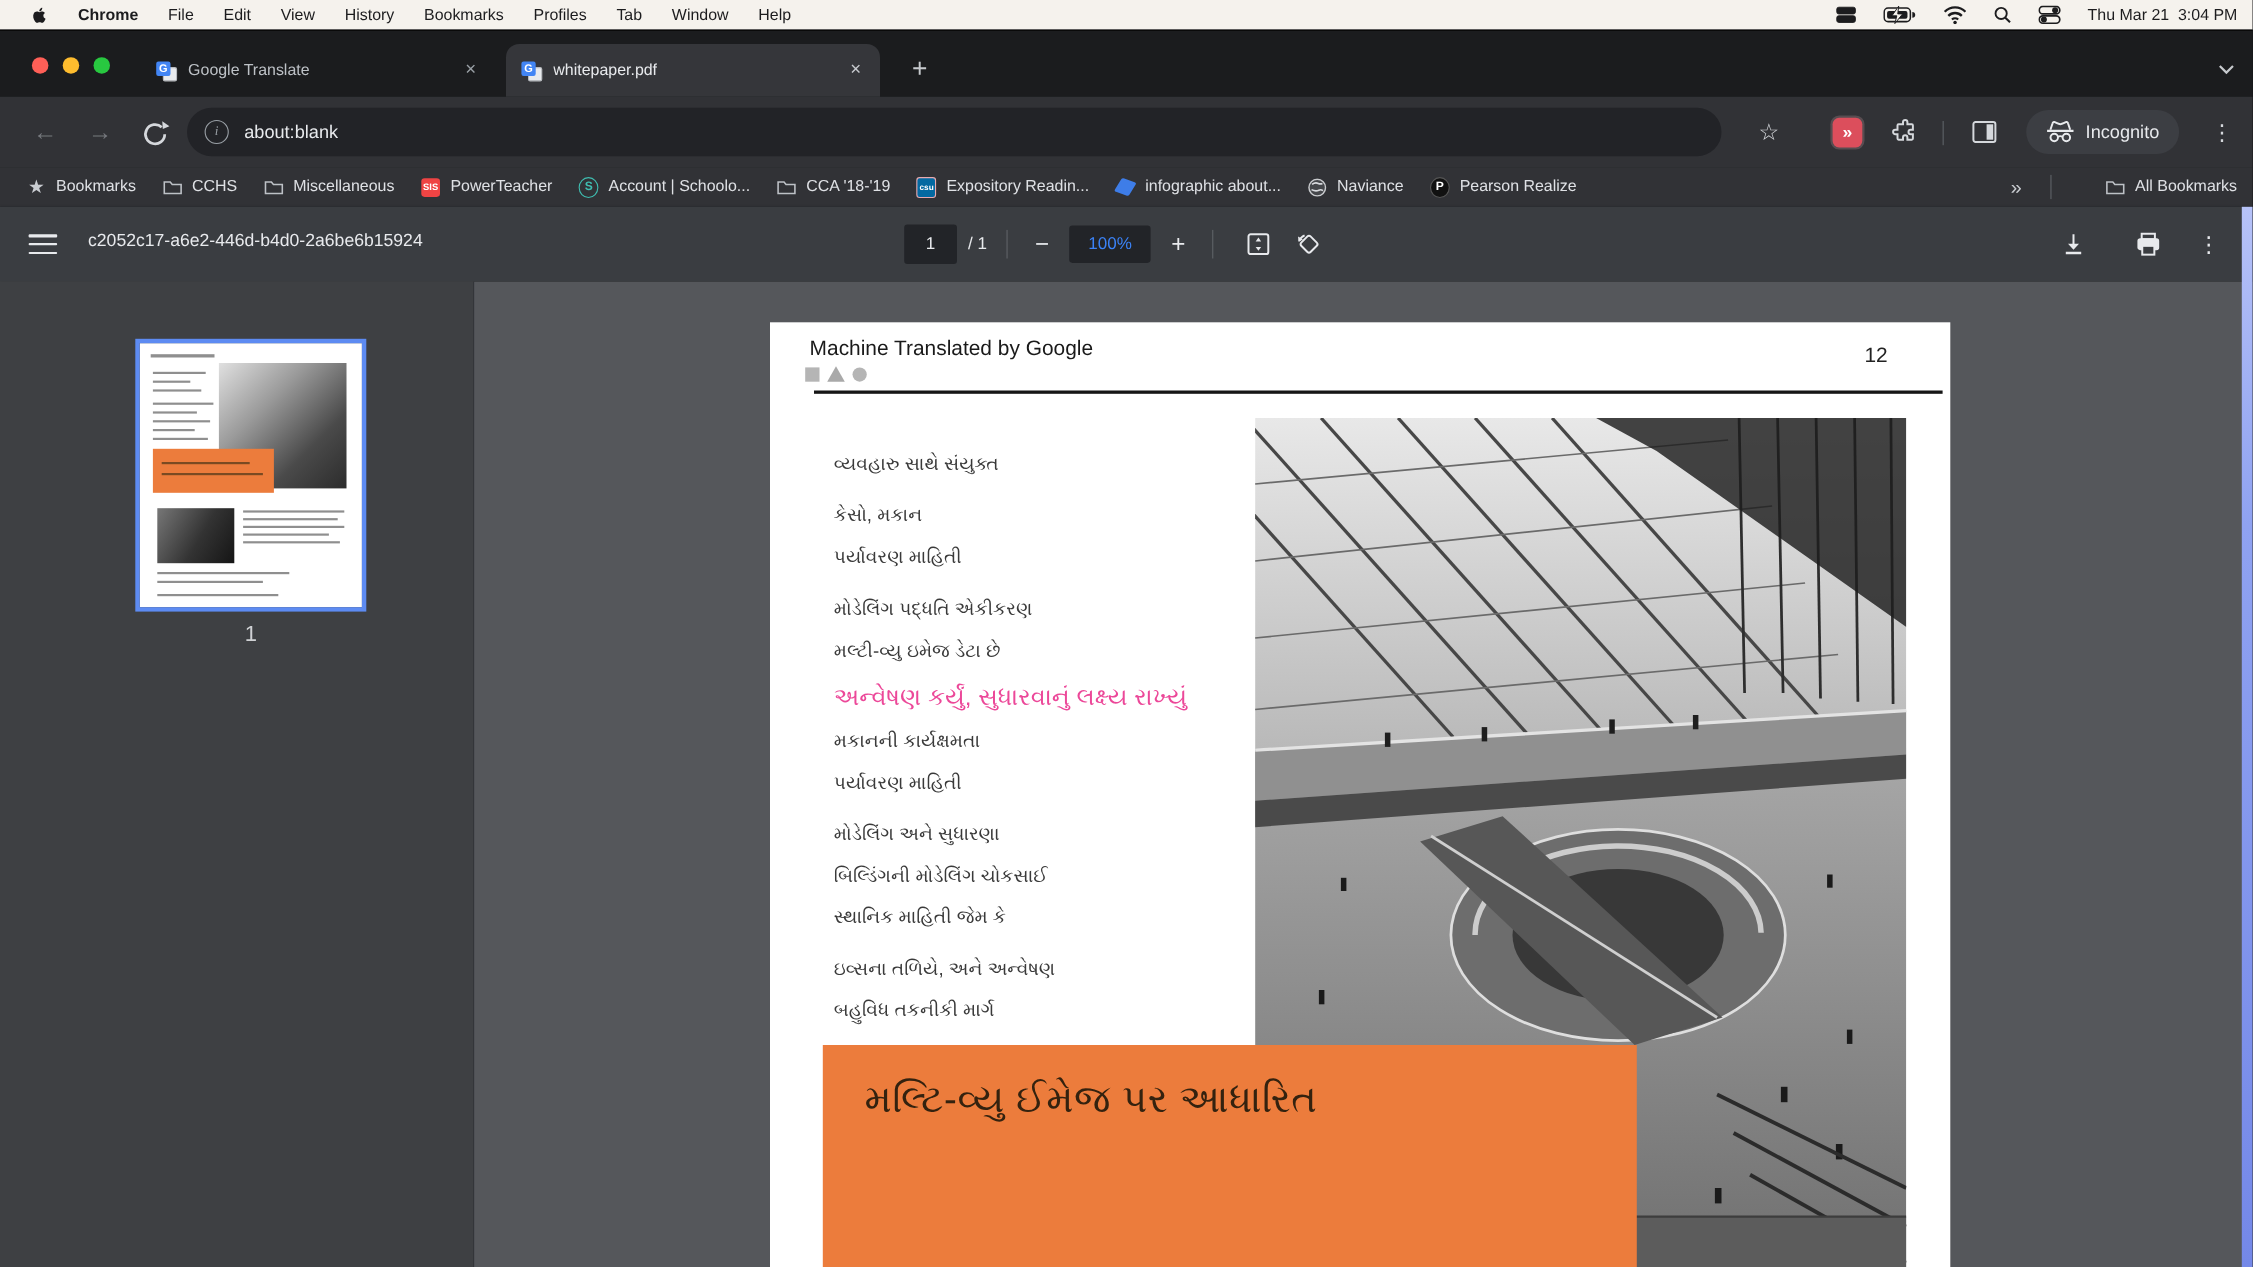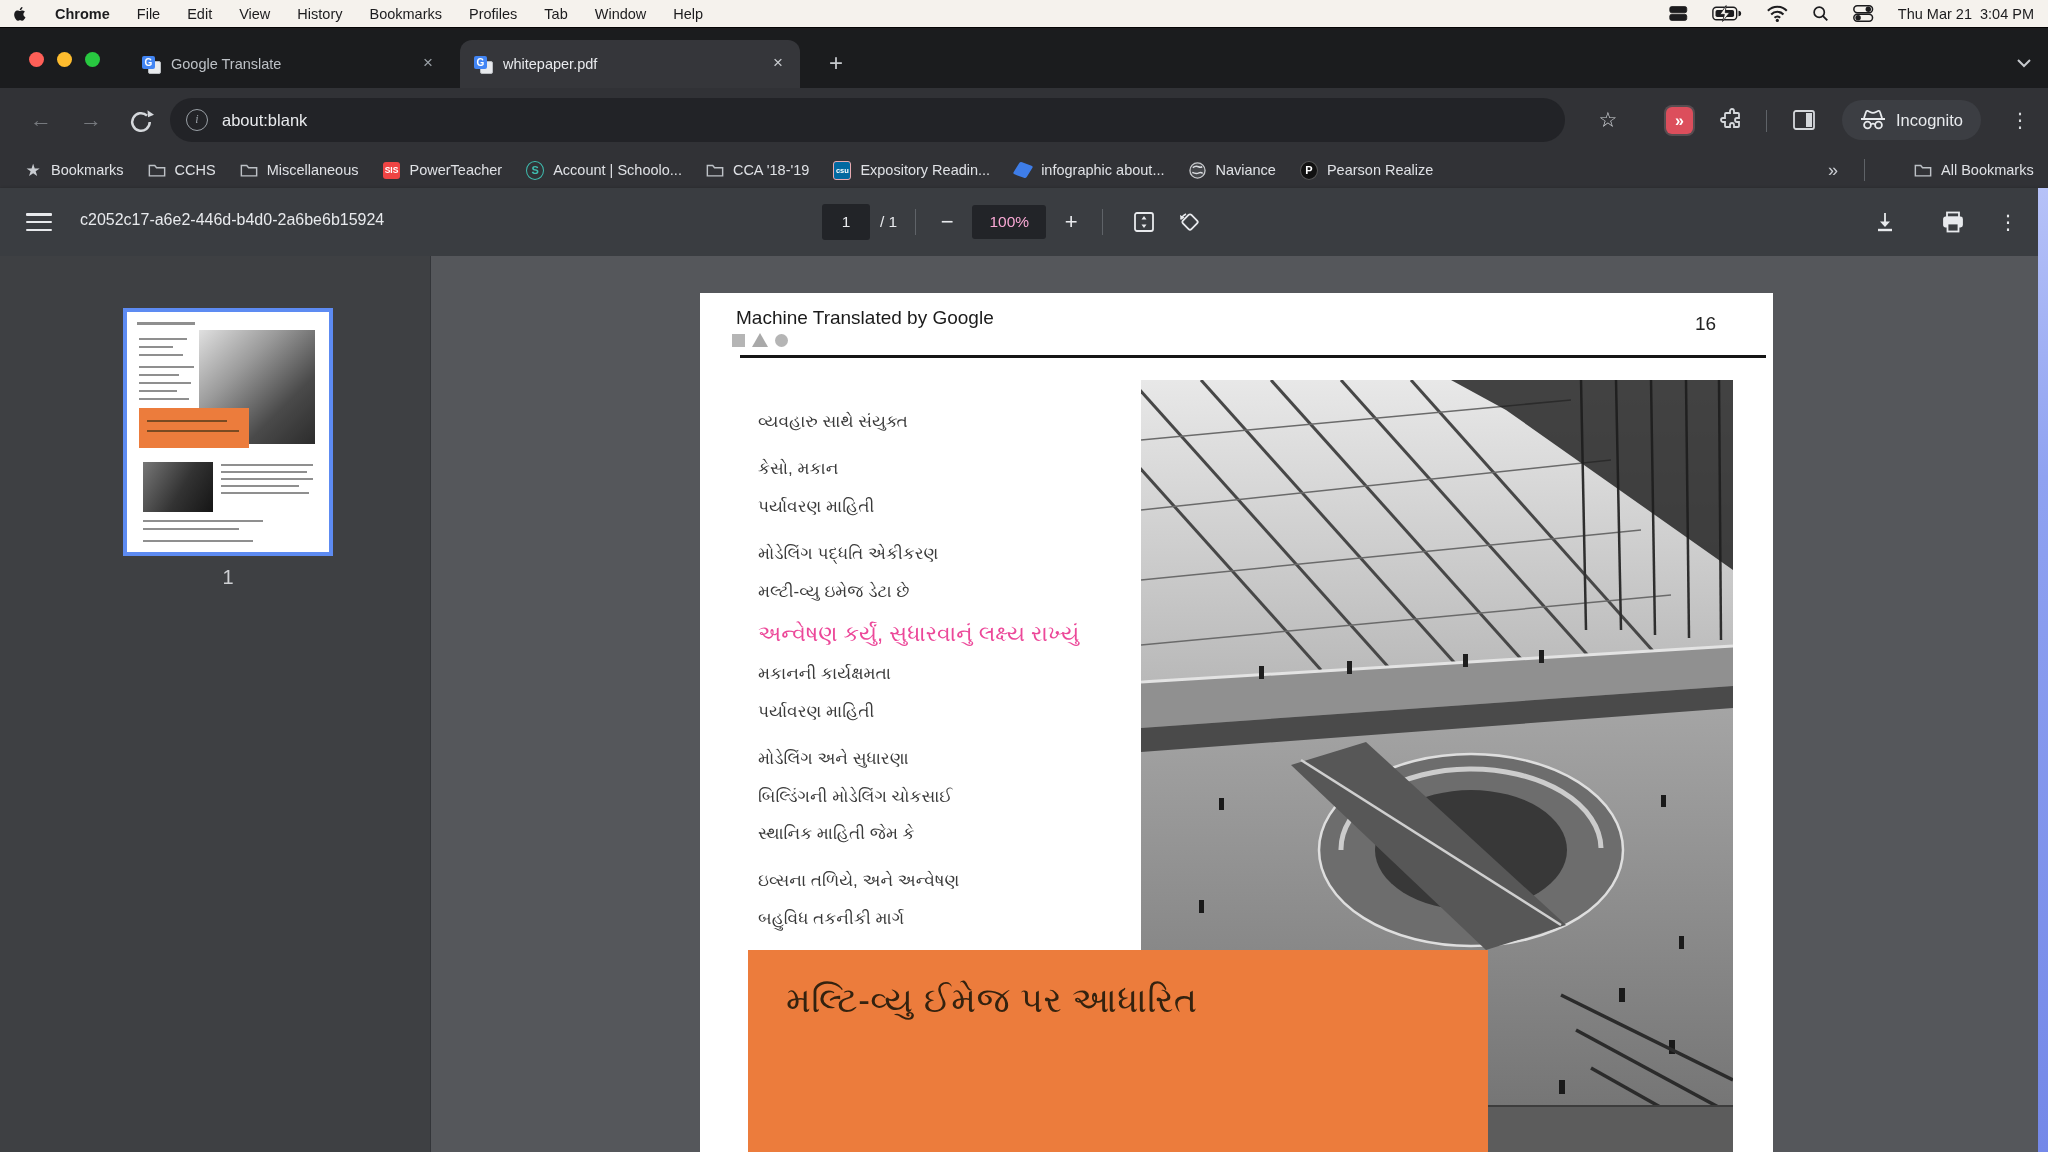--- a/index.html
+++ b/index.html
@@ -2,21 +2,21 @@
 <html><head>
 <meta charset="utf-8">
 <style>
   html,body{margin:0;padding:0;background:#000;}
   #screen{position:relative;width:2048px;height:1152px;overflow:hidden;
     font-family:"Liberation Sans","DejaVu Sans",sans-serif;background:#202124;}
 
   
   #menubar{position:absolute;left:0;top:0;width:2048px;height:27px;background:#f5f2ed;
     display:flex;align-items:center;color:#1c1c1e;font-size:14.5px;}
-  #menubar .left{display:flex;align-items:flex-end;gap:27px;padding-left:12px;}
+  #menubar .left{display:flex;align-items:flex-end;gap:27px;padding-left:28px;}
   #menubar .right{position:absolute;right:14px;top:0;height:27px;display:flex;align-items:center;gap:24px;}
   .mi{white-space:nowrap;}
   .mi.app{font-weight:bold;}
   .apple-svg{width:16px;height:16px;fill:#1c1c1e;display:block;}
   .tray-svg{height:17px;display:block;fill:#1c1c1e;stroke:#1c1c1e;}
   #clock{font-size:14.5px;white-space:pre;}
 
   
   #tabstrip{position:absolute;left:0;top:27px;width:2048px;height:61px;background:#1b1c1e;
     border-top:1px solid #050505;}
@@ -92,21 +92,21 @@
     box-shadow:0 1px 3px rgba(0,0,0,.45);color:#e8eaed;}
   #pdf-menu{position:absolute;left:26px;top:21px;width:26px;height:26px;display:flex;flex-direction:column;justify-content:space-between;padding:4px 0;box-sizing:border-box;}
   #pdf-menu div{height:2.5px;background:#e8eaed;border-radius:1px;}
   #pdf-title{position:absolute;left:80px;top:23px;font-size:16px;color:#e8eaed;}
   #pdf-center{position:absolute;left:822px;top:15px;height:38px;display:flex;align-items:center;}
   .page-input{width:44px;height:34px;background:#222428;border:none;border-radius:3px;color:#e8eaed;
     font-size:15.5px;text-align:center;font-family:"Liberation Sans",sans-serif;}
   #page-total{margin-left:10px;font-size:15.5px;white-space:pre;}
   .pdf-sep{width:1px;height:26px;background:#5f6368;margin:0 18px;}
   .zoom-btn{font-size:22px;color:#e8eaed;width:26px;text-align:center;}
-  #zoom-box{width:74px;height:34px;background:#222428;border-radius:3px;color:#f9a8d4;font-size:15.5px;
+  #zoom-box{width:74px;height:34px;background:#222428;border-radius:3px;color:#3b82f6;font-size:15.5px;
     display:flex;align-items:center;justify-content:center;margin:0 12px;}
   .pdf-ic{width:30px;height:30px;display:flex;align-items:center;justify-content:center;margin:0 8px;}
   .pdf-ic svg{stroke:#e8eaed;fill:none;stroke-width:1.8;}
   #pdf-right{position:absolute;right:30px;top:15px;height:38px;display:flex;align-items:center;gap:22px;}
   #pdf-kebab{font-size:20px;color:#e8eaed;}
 
   
   #content{position:absolute;left:0;top:256px;width:2048px;height:896px;background:#55575b;}
   #thumb-panel{position:absolute;left:0;top:0;width:430px;height:896px;background:#3e4043;border-right:1px solid #333539;}
   #thumbnail{position:absolute;left:127px;top:56px;width:202px;height:240px;background:#fff;
@@ -430,21 +430,21 @@
       <div id="thumb-label">1</div>
     </div>
 
     <div id="pdf-page">
       <div id="mt-header">Machine Translated by Google</div>
       <div id="logo-shapes">
         <span class="sq"></span>
           <span class="tri"></span>
           <span class="ci"></span>
       </div>
-      <div id="page-num">16</div>
+      <div id="page-num">12</div>
       <div id="head-rule"></div>
 
       <div id="photo-wrap">
         <svg width="592" height="772" viewBox="0 0 592 772">
           <defs>
             <linearGradient id="gSky" x1="0" y1="0" x2="0" y2="1">
               <stop offset="0" stop-color="#e8e8e8"></stop>
                 <stop offset="1" stop-color="#b9b9b9"></stop>
             </linearGradient>
             <linearGradient id="gFloor" x1="0" y1="0" x2="0" y2="1">

